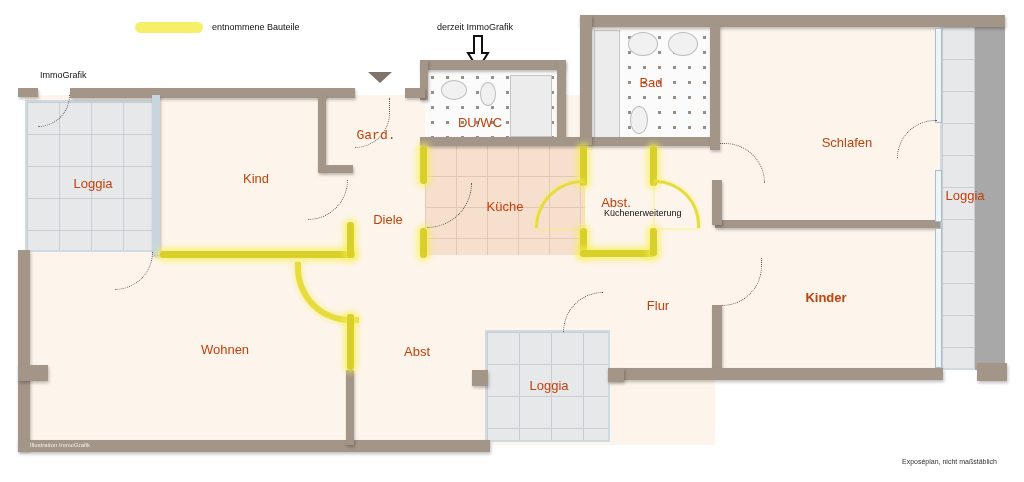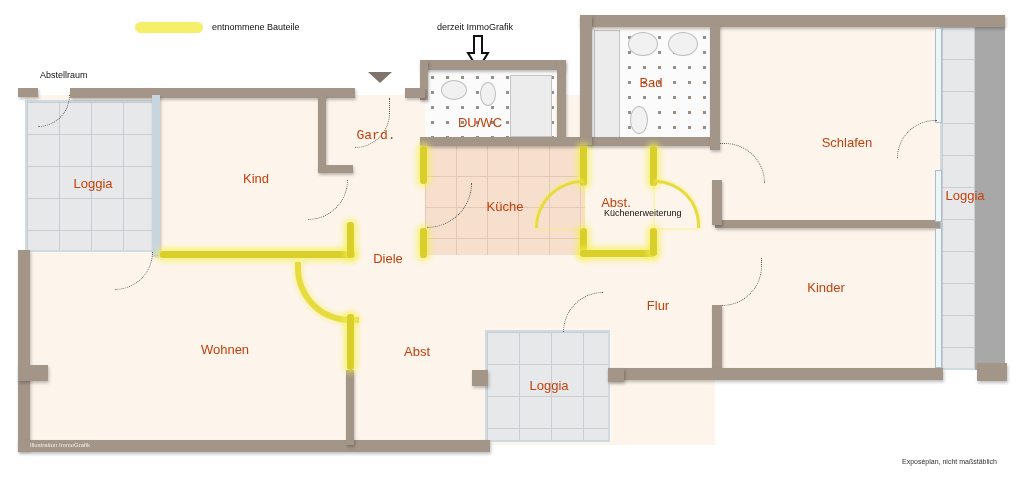--- a/index.html
+++ b/index.html
@@ -28,21 +28,21 @@
 
 <div class="legend-swatch" style="left:135px;top:22px;width:68px;height:11px;"></div>
 <div class="small" style="left:212px;top:22px;font-size:9px;">entnommene Bauteile</div>
 
 <div class="small" style="left:437px;top:22px;">derzeit ImmoGrafik</div>
 <div class="abs" style="left:466px;top:35px;width:24px;height:36px;">
   <svg width="24" height="36" viewBox="0 0 24 36">
       <path d="M8 1 H16 V18 H22 L12 34 L2 18 H8 Z" fill="#fff" stroke="#111" stroke-width="2"></path>
     </svg>
 </div>
-<div class="small" style="left:40px;top:70px;">Abstellraum</div>
+<div class="small" style="left:40px;top:70px;">ImmoGrafik</div>
 <div class="abs" style="left:368px;top:72px;width:0;height:0;border-left:12px solid transparent;border-right:12px solid transparent;border-top:11px solid #7e746c;"></div>
 
 <div class="room" style="left:25px;top:95px;width:690px;height:350px;"></div>
 <div class="room" style="left:590px;top:25px;width:350px;height:345px;"></div>
 <div class="tile" style="left:25px;top:100px;width:130px;height:152px;"></div>
 <div class="tile" style="left:940px;top:25px;width:40px;height:345px;"></div>
 <div class="abs" style="left:975px;top:25px;width:30px;height:345px;background:#a8a8a8;"></div>
 <div class="tile" style="left:485px;top:330px;width:125px;height:112px;"></div>
 <div class="bathtile" style="left:425px;top:70px;width:130px;height:68px;"></div>
 <div class="bathtile" style="left:592px;top:30px;width:118px;height:110px;"></div>
@@ -109,24 +109,24 @@
 <div class="door" style="left:115px;top:252px;width:38px;height:38px;border-top:none;border-left:none;border-radius:0 0 38px 0;"></div>
 <div class="door" style="left:563px;top:292px;width:40px;height:40px;border-right:none;border-bottom:none;border-radius:40px 0 0 0;"></div>
 
 <div class="label" style="left:93px;top:183px;">Loggia</div>
 <div class="label" style="left:256px;top:178px;">Kind</div>
 <div class="label" style="left:376px;top:135px;font-family:Liberation Mono, monospace;">Gard.</div>
 <div class="label" style="left:480px;top:122px;">DU/WC</div>
 <div class="label" style="left:651px;top:82px;">Bad</div>
 <div class="label" style="left:829px;top:142px;margin-left:18px;">Schlafen</div>
 <div class="label" style="left:965px;top:195px;">Loggia</div>
-<div class="label" style="left:388px;top:219px;margin-top:39px;">Diele</div>
+<div class="label" style="left:388px;top:219px;">Diele</div>
 <div class="label" style="left:505px;top:206px;">Küche</div>
 <div class="label" style="left:616px;top:202px;">Abst.</div>
 <div class="small" style="left:604px;top:208px;">Küchenerweiterung</div>
 <div class="label" style="left:658px;top:305px;">Flur</div>
-<div class="label" style="left:826px;top:287px;">Kinder</div>
+<div class="label" style="left:826px;top:297px;font-weight:bold;">Kinder</div>
 <div class="label" style="left:225px;top:349px;">Wohnen</div>
 <div class="label" style="left:417px;top:351px;">Abst</div>
 <div class="label" style="left:549px;top:385px;">Loggia</div>
 
 <div class="small" style="left:30px;top:442px;font-size:6px;color:#f4ede6;">Illustration ImmoGrafik</div>
 <div class="small" style="left:902px;top:458px;font-size:7px;color:#333;">Exposéplan, nicht maßstäblich</div>
 
 </body></html>

